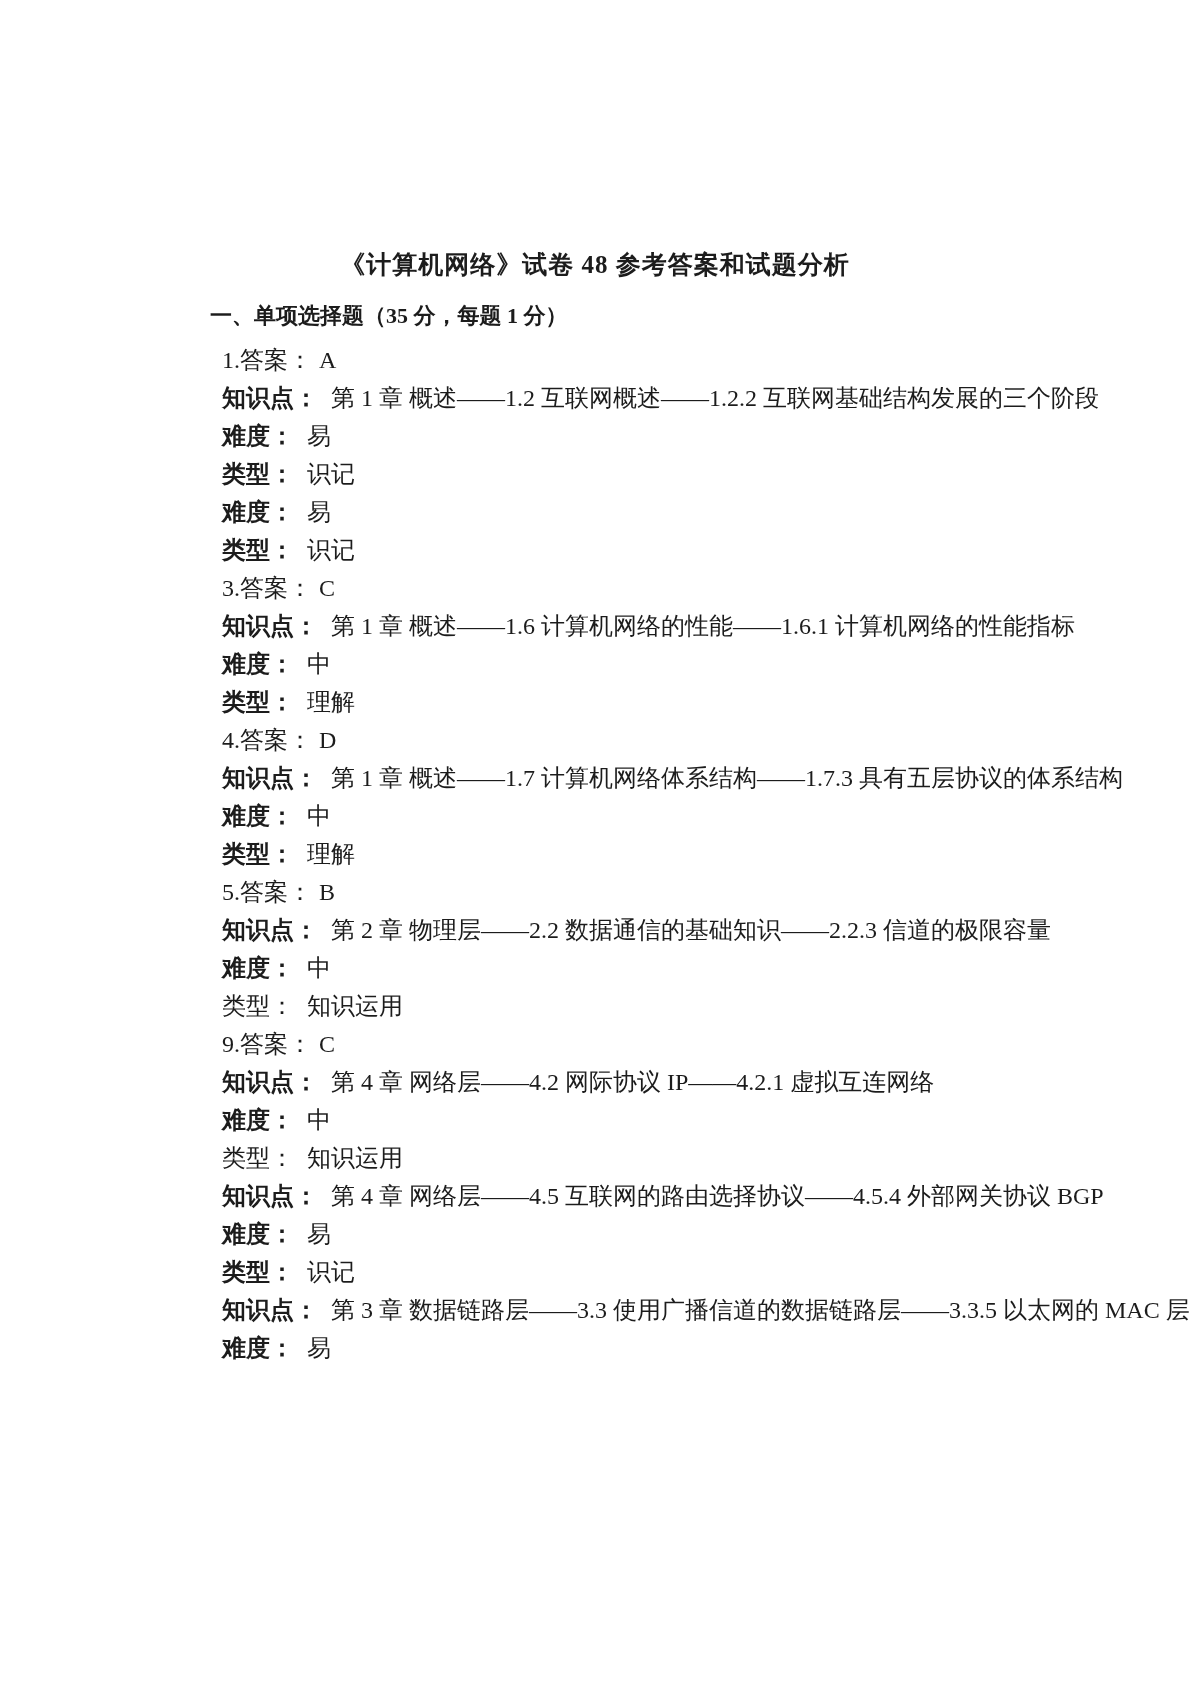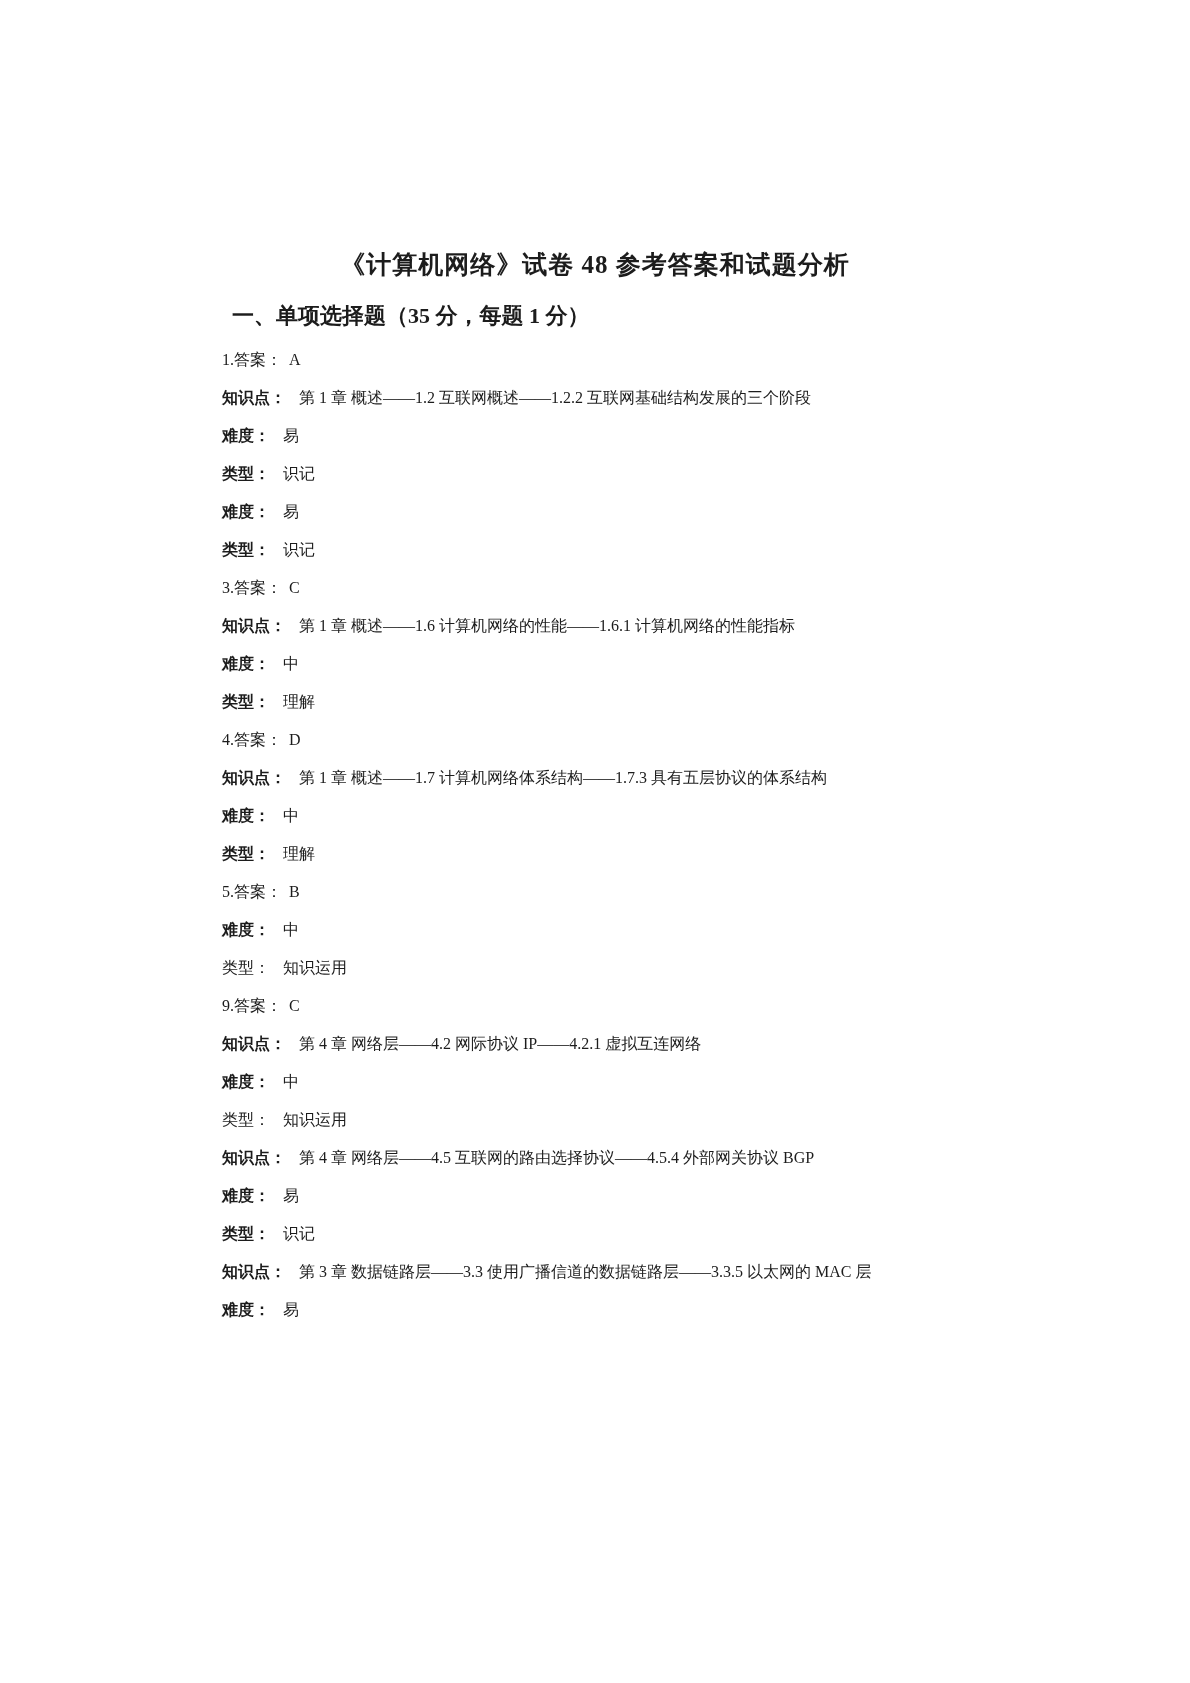--- a/index.html
+++ b/index.html
@@ -24,36 +24,36 @@
     text-align: center;
     font-size: 25px;
     line-height: 34px;
     font-weight: bold;
     letter-spacing: 1px;
     white-space: nowrap;
   }
   .heading {
     position: absolute;
     top: 301px;
-    left: 232px;
+    left: 210px;
     font-size: 22px;
     line-height: 30px;
     font-weight: bold;
     white-space: nowrap;
   }
   .body-text {
     position: absolute;
     top: 341px;
     left: 222px;
     width: 860px;
   }
   .line {
     height: 38px;
     line-height: 38px;
-    font-size: 16px;
+    font-size: 24px;
     white-space: nowrap;
   }
   .lbl {
     font-weight: bold;
     margin-right: 13px;
   }
   .lbl.plain {
     font-weight: normal;
   }
   .ans-lbl {
@@ -92,20 +92,21 @@
 
     <div>
       <div class="line"><span class="ans-lbl">4.答案：</span><span>D</span></div>
       <div class="line"><span class="lbl">知识点：</span><span>第 1 章 概述——1.7 计算机网络体系结构——1.7.3 具有五层协议的体系结构</span></div>
       <div class="line"><span class="lbl">难度：</span><span>中</span></div>
       <div class="line"><span class="lbl">类型：</span><span>理解</span></div>
     </div>
 
     <div>
       <div class="line"><span class="ans-lbl">5.答案：</span><span>B</span></div>
+      <div class="line"><span class="lbl">知识点：</span><span>第 2 章 物理层——2.2 数据通信的基础知识——2.2.3 信道的极限容量</span></div>
       <div class="line"><span class="lbl">难度：</span><span>中</span></div>
       <div class="line"><span class="lbl plain">类型：</span><span>知识运用</span></div>
     </div>
 
     <div>
       <div class="line"><span class="ans-lbl">9.答案：</span><span>C</span></div>
       <div class="line"><span class="lbl">知识点：</span><span>第 4 章 网络层——4.2 网际协议 IP——4.2.1 虚拟互连网络</span></div>
       <div class="line"><span class="lbl">难度：</span><span>中</span></div>
       <div class="line"><span class="lbl plain">类型：</span><span>知识运用</span></div>
     </div>

